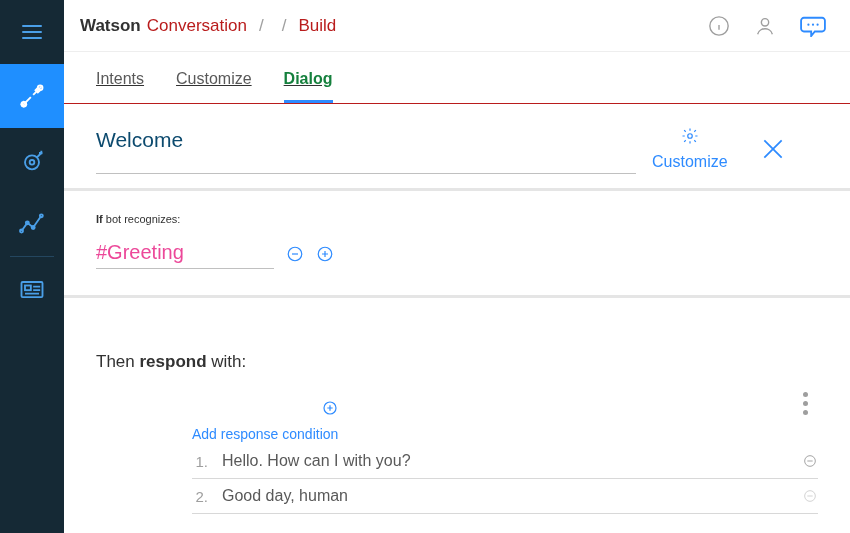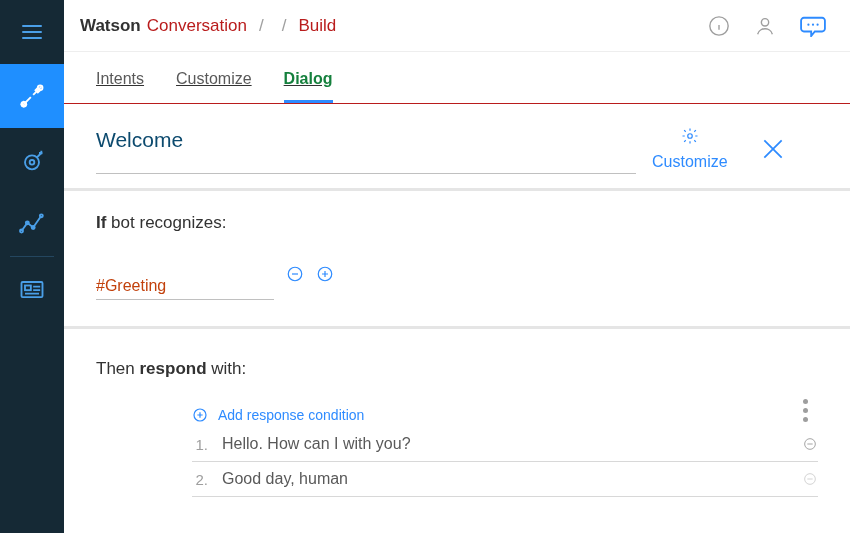--- a/index.html
+++ b/index.html
@@ -40,35 +40,35 @@
   .node-title-row { display: flex; align-items: center; padding: 20px 20px 14px 32px; gap: 16px; }
   .node-name-input { flex: 1; font-size: 21px; color: #0c4a6e; border: none; border-bottom: 1px solid #c0c0c0; padding: 4px 0 21px 0; outline: none; background: transparent; max-width: 540px; }
   .customize { display: inline-flex; align-items: center; gap: 8px; color: #2e8bff; font-size: 16px; cursor: pointer; flex-direction: column; }
   .customize svg { width: 18px; height: 18px; stroke: #2e8bff; fill: none; stroke-width: 1.6; }
   .close-x { width: 26px; height: 26px; stroke: #2e8bff; stroke-width: 1.6; cursor: pointer; fill: none; margin-left: 16px; }
 
   .thick-sep { height: 3px; background: #e5e5e5; }
 
   
   .panel { padding: 22px 32px 26px 32px; }
-  .panel .heading { font-size: 17px; color: #323232; }
+  .panel .heading { font-size: 11px; color: #323232; }
   .panel .heading .if { font-weight: 600; }
   .cond-row { margin-top: 14px; display: flex; align-items: center; gap: 12px; }
-  .cond-input { width: 178px; font-size: 16px; color: #c2410c; border: none; border-bottom: 1px solid #c0c0c0; padding: 2px 0 4px 0; outline: none; background: transparent; margin-top: 28px; }
+  .cond-input { width: 178px; font-size: 20px; color: #ec4899; border: none; border-bottom: 1px solid #c0c0c0; padding: 2px 0 4px 0; outline: none; background: transparent; }
   .circ-btn { width: 18px; height: 18px; stroke: #2e8bff; fill: none; stroke-width: 1.6; cursor: pointer; }
 
   
-  .respond-head { padding: 30px 32px 4px 32px; font-size: 17px; }
+  .respond-head { padding: 30px 32px 4px 32px; font-size: 17px; margin-top: 24px; }
   .respond-head .bold { font-weight: 600; }
 
   .resp-body { padding: 24px 32px 0 128px; position: relative; }
   .resp-kebab { position: absolute; right: 42px; top: 16px; display: flex; flex-direction: column; gap: 4px; cursor: pointer; }
   .resp-kebab span { width: 5px; height: 5px; border-radius: 50%; background: #9e9e9e; display: block; }
 
-  .add-cond { display: inline-flex; align-items: center; gap: 10px; color: #2e8bff; font-size: 14px; cursor: pointer; margin-bottom: 2px; }
+  .add-cond { display: inline-flex; align-items: flex-end; gap: 10px; color: #2e8bff; font-size: 14px; cursor: pointer; margin-bottom: 2px; flex-direction: column; }
   .add-cond svg { width: 16px; height: 16px; stroke: #2e8bff; fill: none; stroke-width: 1.8; }
 
   .resp-line { display: flex; align-items: center; gap: 14px; padding: 8px 0; border-bottom: 1px solid #d8d8d8; font-size: 16px; }
   .resp-line .num { width: 16px; text-align: right; color: #9e9e9e; font-size: 15px; }
   .resp-line .txt { flex: 1; color: #595959; }
   .resp-line .rm { width: 16px; height: 16px; stroke: #9e9e9e; fill: none; stroke-width: 1.4; cursor: pointer; }
   .resp-line .rm.dim { stroke: #d0d0d0; }
 </style>
 </head>
 <body>

